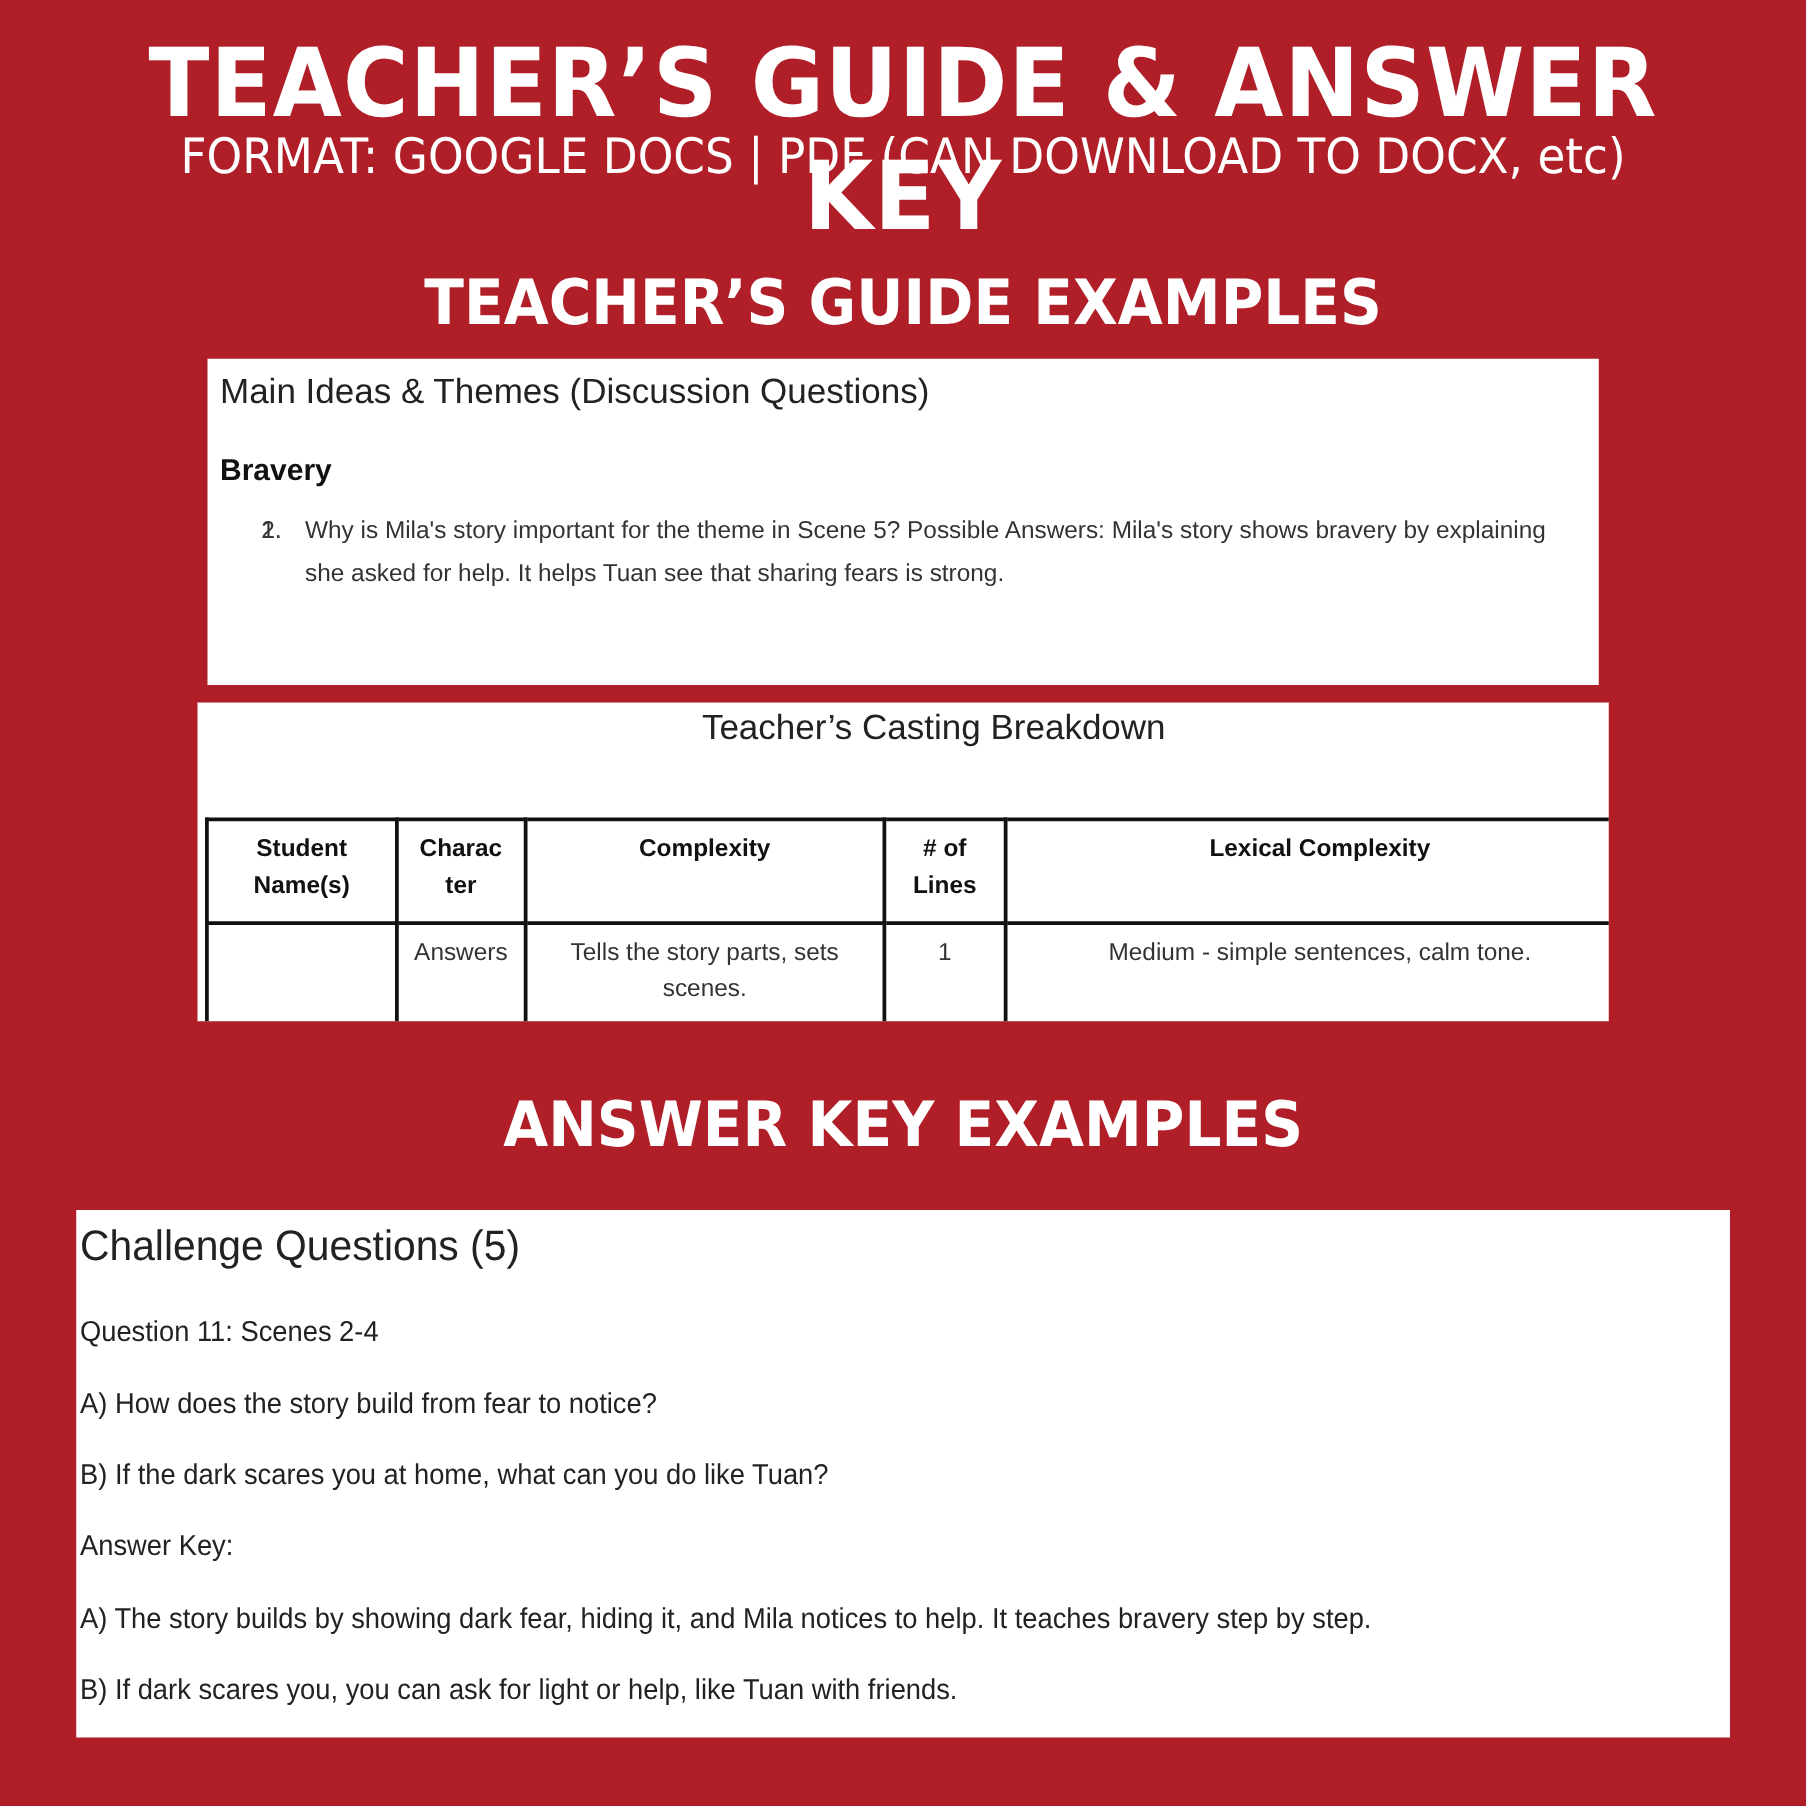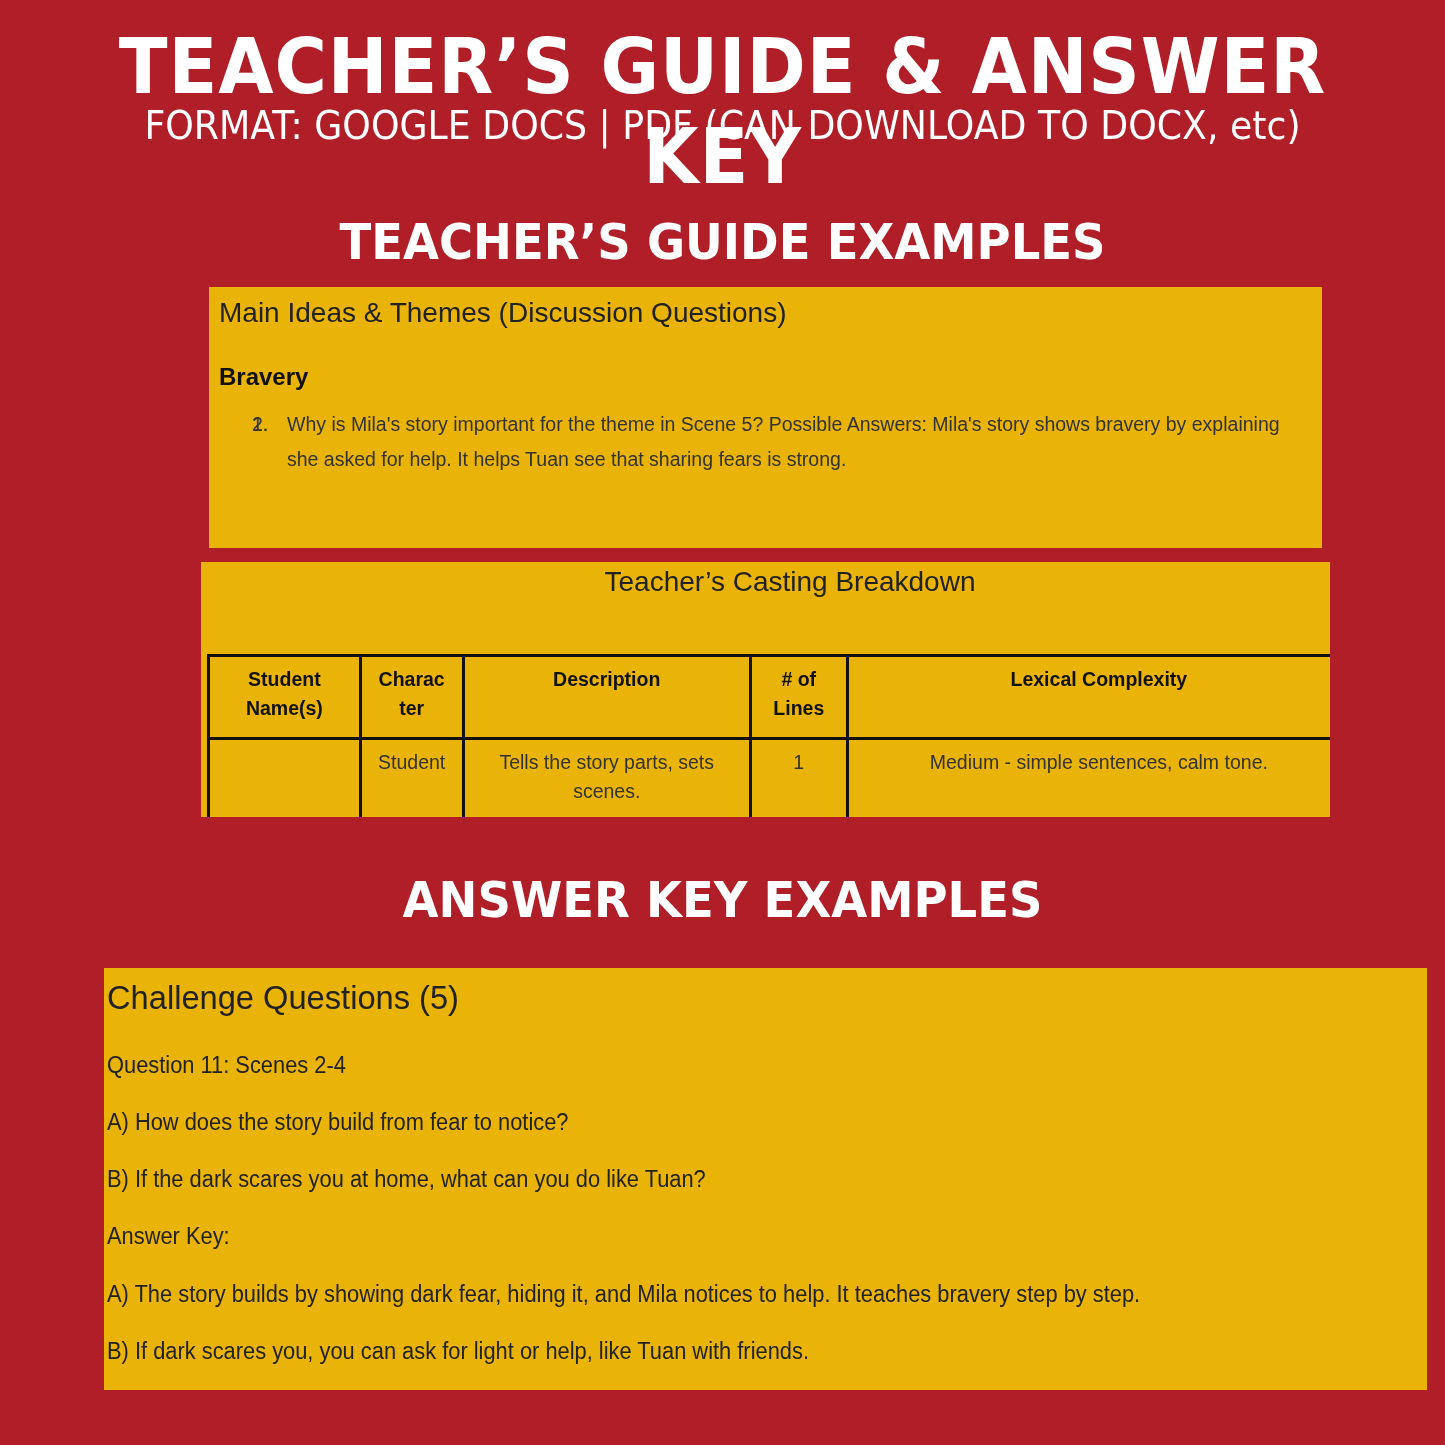--- a/index.html
+++ b/index.html
@@ -26,21 +26,21 @@
     font-size: 39px; line-height: 48px;
     font-weight: normal;
     transform: scaleX(0.93);
   }
   .section-heading {
     left: 0; width: 1445px; text-align: center; color: #fff;
     font-family: "DejaVu Sans", sans-serif;
     font-weight: bold; font-size: 50px; line-height: 60px;
     transform: scaleX(0.93);
   }
-  .card { background: #eab308; color: #222; margin-left: 43px; }
+  .card { background: #ffffff; color: #222; }
 
   
   #card-themes { left: 166px; top: 287px; width: 1113px; height: 261px; }
   #card-themes .title { position: absolute; left: 10px; top: 10px; font-size: 28px; color: #222; }
   #card-themes .subhead { position: absolute; left: 10px; top: 76px; font-size: 24px; font-weight: bold; color: #111; }
   #card-themes ol { position: absolute; left: 0; top: 120px; margin: 0; padding: 0; list-style: none; width: 1100px; }
   #card-themes li { position: relative; padding-left: 78px; font-size: 19.5px; line-height: 34.5px; color: #333; }
   #card-themes li .num { position: absolute; left: 43px; top: 0; }
 
   
@@ -92,29 +92,29 @@
       <col style="width:152px">
         <col style="width:103px">
         <col style="width:288px">
         <col style="width:97px">
         <col style="width:505px">
     </colgroup>
     <thead>
       <tr>
         <th>Student Name(s)</th>
         <th>Charac ter</th>
-        <th>Description</th>
+        <th>Complexity</th>
         <th># of Lines</th>
         <th>Lexical Complexity</th>
       </tr>
     </thead>
     <tbody>
       <tr>
         <td></td>
-        <td>Student</td>
+        <td>Answers</td>
         <td>Tells the story parts, sets scenes.</td>
         <td>1</td>
         <td>Medium - simple sentences, calm tone.</td>
       </tr>
     </tbody>
   </table>
 </section>
 
 <div class="abs section-heading" style="top:870px;">ANSWER KEY EXAMPLES</div>
 

